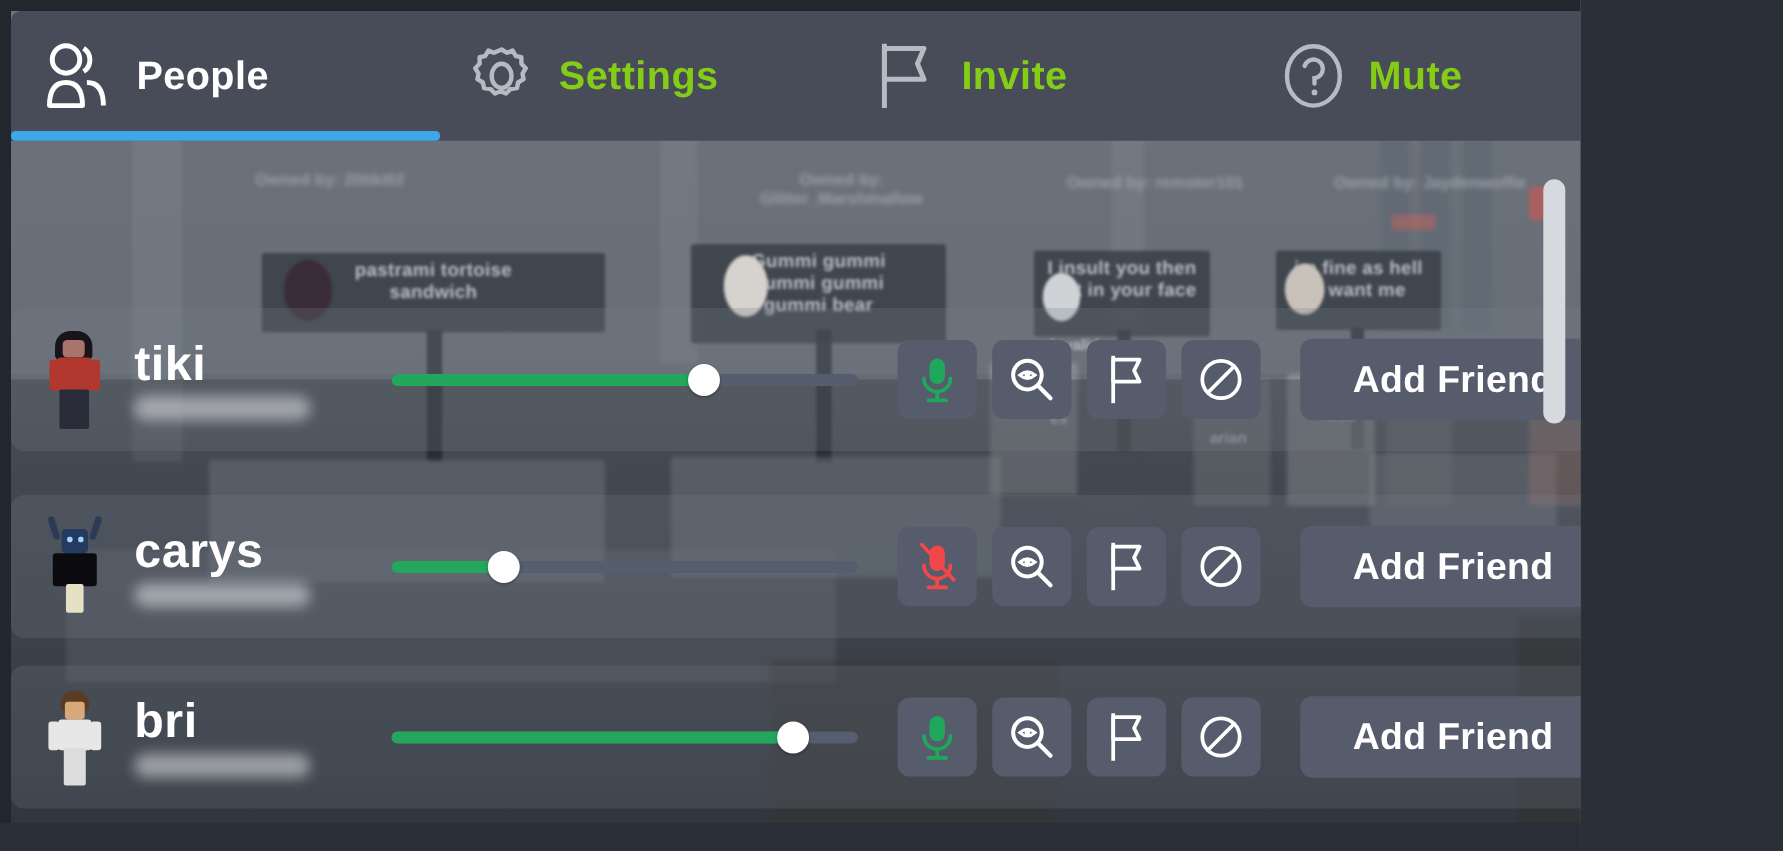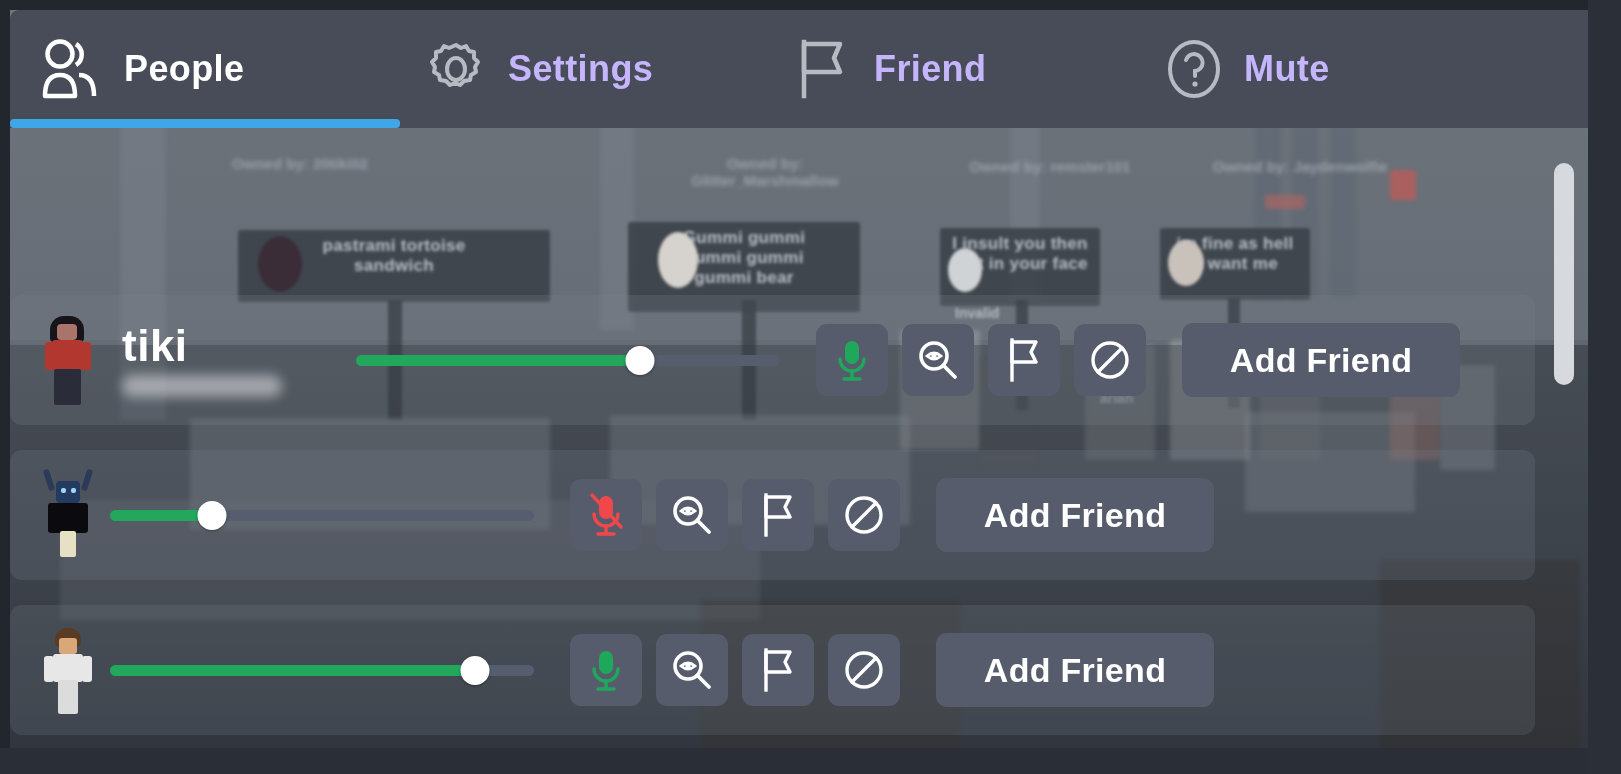--- a/index.html
+++ b/index.html
@@ -7,21 +7,21 @@
   html, body {
     width: 1621px;
     height: 774px;
     overflow: hidden;
     background: #2b2f38;
     font-family: "Liberation Sans", sans-serif;
   }
 
   #root {
     position: relative;
-    width: 1588px;
+    width: 1437px;
     height: 774px;
     overflow: hidden;
   }
 
   
   .bg {
     position: absolute;
     inset: 0;
     background: #5d646e;
     overflow: hidden;
@@ -116,21 +116,21 @@
     display: flex;
     align-items: center;
     gap: 22px;
     padding: 0 26px;
     position: relative;
     cursor: pointer;
   }
   .tab .tab-label {
     font-size: 36px;
     font-weight: bold;
-    color: #c4b5fd;
+    color: #84cc16;
     letter-spacing: .4px;
   }
   .tab.active .tab-label { color: #ffffff; }
   .tab .ico { display: flex; align-items: center; justify-content: center; }
   .tab .ico svg { display: block; }
   .tab-underline {
     position: absolute;
     left: 0; bottom: 0;
     width: 100%; height: 9px;
     background: #3fa7e8;
@@ -174,21 +174,21 @@
   .prow {
     position: absolute;
     left: 10px;
     width: 1525px;
     height: 130px;
     background: rgba(118,126,137,0.26);
     border-radius: 12px;
     display: flex;
     align-items: center;
   }
-  .prow.r0 { top: 295px; }
+  .prow.r0 { top: 280px; }
   .prow.r1 { top: 450px; background: rgba(118,126,137,0.24); }
   .prow.r2 { top: 605px; background: rgba(118,126,137,0.22); }
 
   .avatar {
     position: relative;
     width: 56px; height: 96px;
     margin-left: 30px;
     flex: 0 0 auto;
   }
   .av-part { position: absolute; filter: blur(0.6px); }
@@ -404,21 +404,21 @@
       <span class="tab-label">Settings</span>
     </div>
 
     <div class="tab" style="width:370px;">
       <span class="ico">
         <svg width="56" height="62" viewBox="0 0 56 62">
           <path d="M8 4 L8 58" stroke="#b6bbc3" stroke-width="4.5" stroke-linecap="square" fill="none"></path>
           <path d="M8 6 L44 6 L38 20 L44 34 L8 34 Z" stroke="#b6bbc3" stroke-width="4.5" fill="none" stroke-linejoin="round"></path>
         </svg>
       </span>
-      <span class="tab-label">Friend</span>
+      <span class="tab-label">Invite</span>
     </div>
 
     <div class="tab" style="width:360px;">
       <span class="ico">
         <svg width="56" height="62" viewBox="0 0 56 62">
           <ellipse cx="28" cy="31" rx="24" ry="27" fill="none" stroke="#b6bbc3" stroke-width="4"></ellipse>
           <path d="M20 22 a8.5 8.5 0 1 1 9 11 v5" fill="none" stroke="#b6bbc3" stroke-width="4" stroke-linecap="round"></path>
           <circle cx="29" cy="46" r="2.6" fill="#b6bbc3"></circle>
         </svg>
       </span>
@@ -498,20 +498,24 @@
     <div class="avatar">
       <div class="av-part" style="left:6px;top:2px;width:6px;height:22px;background:#2b3a57;border-radius:3px;transform:rotate(-18deg);"></div>
       <div class="av-part" style="left:44px;top:2px;width:6px;height:22px;background:#2b3a57;border-radius:3px;transform:rotate(18deg);"></div>
       <div class="av-part" style="left:16px;top:14px;width:24px;height:22px;background:#243a5e;border-radius:4px;"></div>
       <div class="av-part" style="left:21px;top:21px;width:5px;height:5px;background:#9fd4ff;border-radius:2px;"></div>
       <div class="av-part" style="left:31px;top:21px;width:5px;height:5px;background:#9fd4ff;border-radius:2px;"></div>
       <div class="av-part" style="left:8px;top:36px;width:40px;height:30px;background:#0b0b0f;border-radius:3px;"></div>
       <div class="av-part" style="left:20px;top:64px;width:16px;height:26px;background:#e6e0c4;border-radius:2px;"></div>
     </div>
 
+    <div class="pname-wrap">
+      <div class="pname">carys</div>
+      <div class="puser"></div>
+    </div>
 
     <div class="slider">
       <div class="track"></div>
       <div class="fill" style="width:24%;"></div>
       <div class="thumb" style="left:24%;"></div>
     </div>
 
     <div class="actions">
       <button class="abtn">
         <span>
@@ -561,20 +565,24 @@
   <div class="prow r2">
     <div class="avatar">
       <div class="av-part" style="left:15px;top:6px;width:26px;height:18px;background:#5a3c22;border-radius:12px 12px 3px 3px;"></div>
       <div class="av-part" style="left:19px;top:16px;width:18px;height:16px;background:#d8a878;border-radius:3px;"></div>
       <div class="av-part" style="left:13px;top:32px;width:30px;height:28px;background:#e7e7e7;border-radius:3px;"></div>
       <div class="av-part" style="left:4px;top:34px;width:10px;height:26px;background:#e7e7e7;border-radius:3px;"></div>
       <div class="av-part" style="left:42px;top:34px;width:10px;height:26px;background:#e7e7e7;border-radius:3px;"></div>
       <div class="av-part" style="left:18px;top:58px;width:20px;height:34px;background:#dcdcdc;border-radius:2px;"></div>
     </div>
 
+    <div class="pname-wrap">
+      <div class="pname">bri</div>
+      <div class="puser"></div>
+    </div>
 
     <div class="slider">
       <div class="track"></div>
       <div class="fill" style="width:86%;"></div>
       <div class="thumb" style="left:86%;"></div>
     </div>
 
     <div class="actions">
       <button class="abtn">
         <span>

